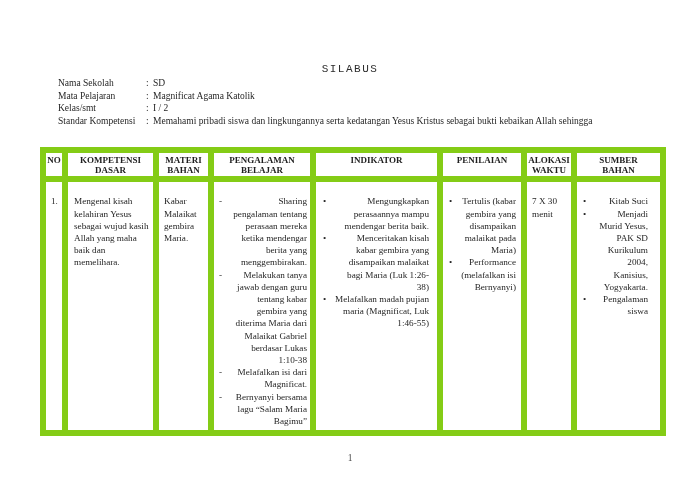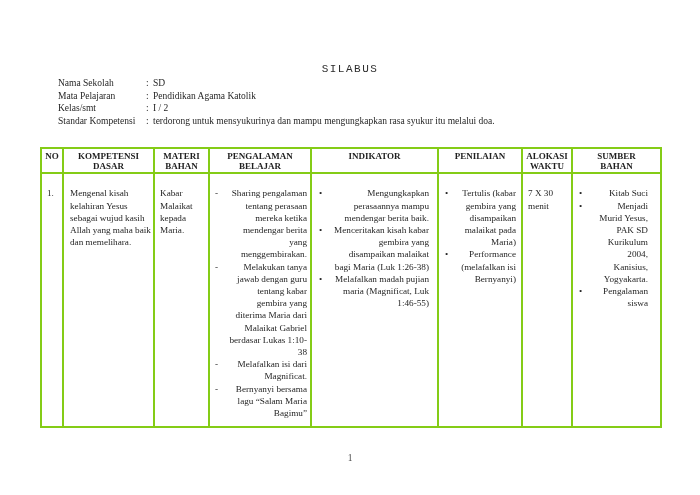--- a/index.html
+++ b/index.html
@@ -23,21 +23,21 @@
   .info-label{flex:0 0 88px;}
   .info-colon{flex:0 0 7px;}
   .info-value{white-space:nowrap;}
   .info-value-lines div{white-space:nowrap;}
 
   
   table.silabus{
     position:absolute;left:40px;top:147px;width:620px;
     border-collapse:collapse;table-layout:fixed;
   }
-  .silabus th,.silabus td{border:2px solid #84cc16;box-sizing:border-box;margin-left:23px;}
+  .silabus th,.silabus td{border:6px solid #84cc16;box-sizing:border-box;margin-left:23px;}
   .silabus th{
     font-size:9px;font-weight:bold;text-align:center;vertical-align:top;
     line-height:10.2px;padding:2px 1px 1px 1px;height:20px;color:#1f1f1f;
   }
   .silabus td{
     vertical-align:top;font-size:9.2px;line-height:12.2px;height:254px;color:#262626;
   }
   td.c-no{padding:13px 2px 0 5px;}
   td.c-kd{padding:13px 2px 0 6px;}
   td.c-mp{padding:13px 2px 0 5px;}
@@ -69,32 +69,32 @@
 
   <div class="info">
     <div class="info-row">
       <span class="info-label">Nama Sekolah</span>
       <span class="info-colon">:</span>
       <span class="info-value">SD</span>
     </div>
     <div class="info-row">
       <span class="info-label">Mata Pelajaran</span>
       <span class="info-colon">:</span>
-      <span class="info-value">Pendidikan Agama Katolik</span>
+      <span class="info-value">Magnificat Agama Katolik</span>
     </div>
     <div class="info-row">
       <span class="info-label">Kelas/smt</span>
       <span class="info-colon">:</span>
       <span class="info-value">I / 2</span>
     </div>
     <div class="info-row">
       <span class="info-label">Standar Kompetensi</span>
       <span class="info-colon">:</span>
       <span class="info-value-lines">
-        <div>terdorong untuk mensyukurinya dan mampu mengungkapkan rasa syukur itu melalui doa.</div>
+        <div>Memahami pribadi siswa dan lingkungannya serta kedatangan Yesus Kristus sebagai bukti kebaikan Allah sehingga</div>
       </span>
     </div>
   </div>
 
   <table class="silabus">
     <colgroup>
       <col style="width:22px">
         <col style="width:91px">
         <col style="width:55px">
         <col style="width:102px">
@@ -133,21 +133,21 @@
         <th>
           <div>SUMBER</div>
           <div>BAHAN</div>
         </th>
       </tr>
     </thead>
     <tbody>
       <tr>
         <td class="c-no">1.</td>
         <td class="c-kd">Mengenal kisah kelahiran Yesus sebagai wujud kasih Allah yang maha baik dan memelihara.</td>
-        <td class="c-mp">Kabar Malaikat kepada Maria.</td>
+        <td class="c-mp">Kabar Malaikat gembira Maria.</td>
         <td class="c-pb">
           <div class="li">
             <span class="mk">-</span>
             <span class="tx">Sharing pengalaman tentang perasaan mereka ketika mendengar berita yang menggembirakan.</span>
           </div>
           <div class="li">
             <span class="mk">-</span>
             <span class="tx">Melakukan tanya jawab dengan guru tentang kabar gembira yang diterima Maria dari Malaikat Gabriel berdasar Lukas 1:10-38</span>
           </div>
           <div class="li">

